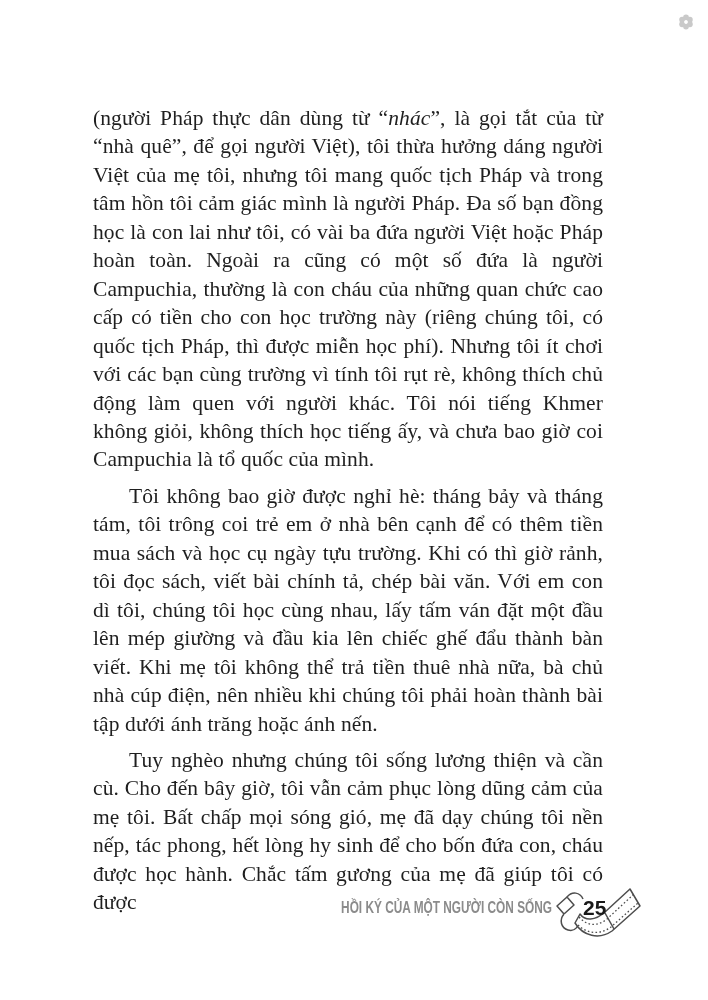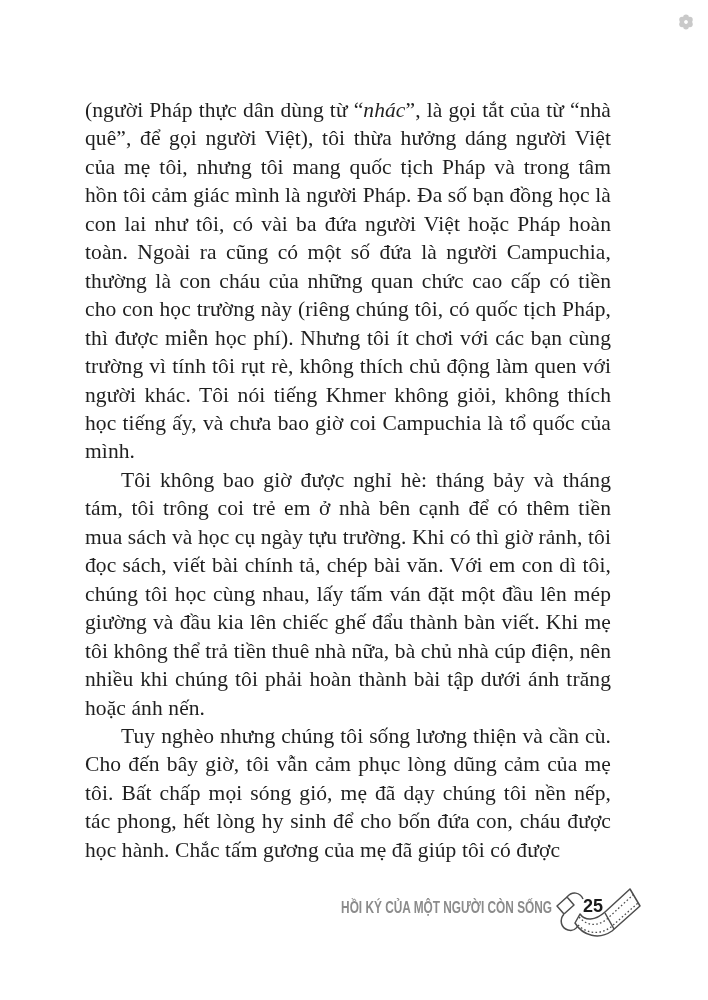--- a/index.html
+++ b/index.html
@@ -26,21 +26,21 @@
     position: absolute;
     left: 85px;
     top: 96px;
     width: 526px;
     color: #1f1f1f;
     font-size: 21.5px;
     line-height: 28.45px;
     text-align: justify;
     letter-spacing: 0.1px;
   }
-  .body-text p { margin: 0; }
+  .body-text p { margin: 8px; }
   .body-text p.indent { text-indent: 36px; }
   .body-text .em { font-style: italic; }
 
   
   .running-title {
     position: absolute;
     top: 899px;
     right: 156px;
     color: #8b8b8b;
     font-family: "Liberation Sans", sans-serif;
@@ -58,21 +58,21 @@
     height: 63px;
   }
   .page-marker svg { position: absolute; left: 0; top: 0; }
   .page-num {
     position: absolute;
     left: 29px;
     top: 15px;
     color: #191919;
     font-family: "Liberation Sans", sans-serif;
     font-weight: bold;
-    font-size: 18px;
+    font-size: 21px;
     line-height: 1;
   }
 </style>
 </head>
 <body>
 
 <div class="page">
 
   <div class="ornament">
     <svg width="18" height="18" viewBox="0 0 20 20" aria-hidden="true">

